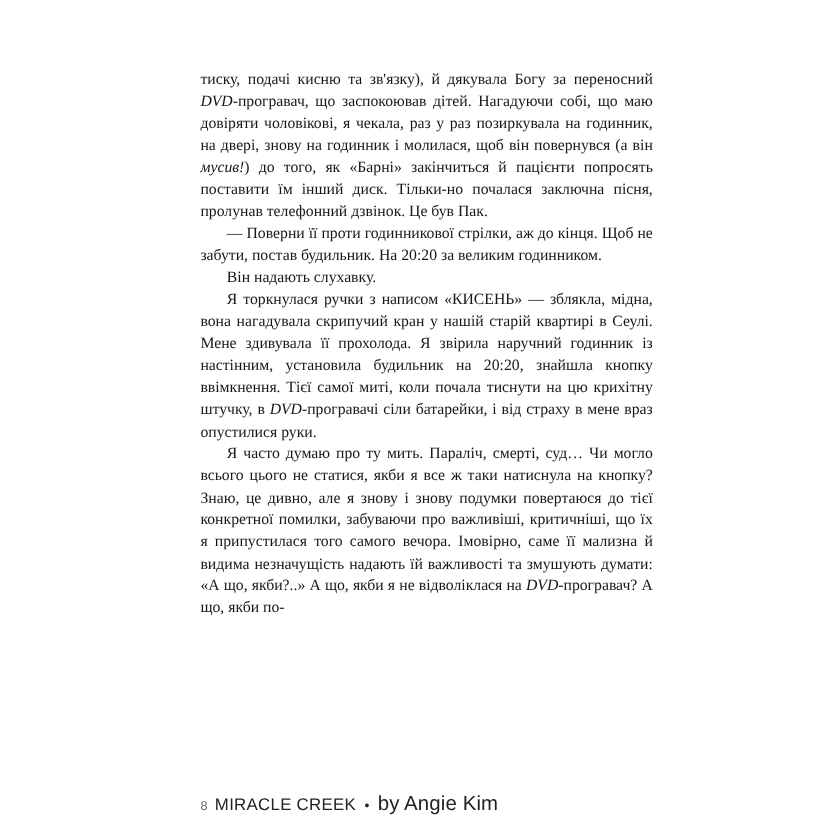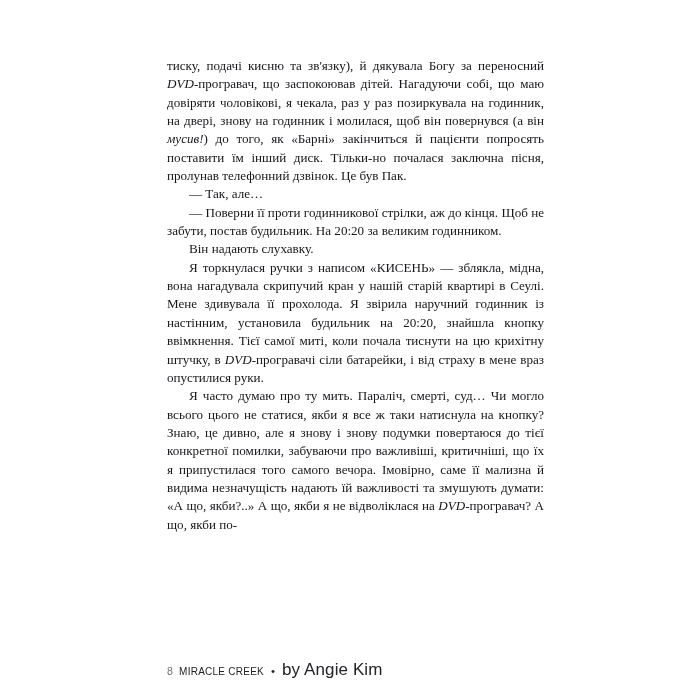--- a/index.html
+++ b/index.html
@@ -57,21 +57,21 @@
     font-family: "Liberation Sans", "DejaVu Sans", sans-serif;
   }
 
   .footer-pageno {
     font-size: 10.5px;
     color: #6e6e73;
     letter-spacing: 0.2px;
   }
 
   .footer-title {
-    font-size: 10px;
+    font-size: 14px;
     color: #232327;
     letter-spacing: 0.25px;
   }
 
   .footer-sep {
     font-size: 11.6px;
     color: #232327;
     padding: 0 1px;
   }
 
@@ -81,21 +81,20 @@
     letter-spacing: 0.1px;
   }
 </style>
 </head>
 <body>
 
 <div class="page">
 
   <div class="text-column">
     <p class="para no-indent"><span>тиску, подачі кисню та зв'язку), й дякувала Богу за переносний </span><i>DVD</i><span>-програвач, що заспокоював дітей. Нагадуючи собі, що маю довіряти чоловікові, я чекала, раз у раз позиркувала на годинник, на двері, знову на годинник і молилася, щоб він повернувся (а він </span><i>мусив!</i><span>) до того, як «Барні» закінчиться й пацієнти попросять поставити їм інший диск. Тільки-но почалася заключна пісня, пролунав телефонний дзвінок. Це був Пак.</span></p>
-    <p class="para"><span>— Так, але…</span></p>
     <p class="para"><span>— Поверни її проти годинникової стрілки, аж до кінця. Щоб не забути, постав будильник. На 20:20 за великим годинником.</span></p>
     <p class="para"><span>Він надають слухавку.</span></p>
     <p class="para"><span>Я торкнулася ручки з написом «КИСЕНЬ» — збляк­ла, мідна, вона нагадувала скрипучий кран у нашій старій квартирі в Сеулі. Мене здивувала її прохолода. Я звірила наручний годинник із настінним, установила будильник на 20:20, знайшла кнопку ввімкнення. Тієї самої миті, коли почала тиснути на цю крихітну штучку, в </span><i>DVD</i><span>-програвачі сіли батарейки, і від страху в мене враз опустилися руки.</span></p>
     <p class="para"><span>Я часто думаю про ту мить. Параліч, смерті, суд… Чи могло всього цього не статися, якби я все ж таки натиснула на кнопку? Знаю, це дивно, але я знову і знову подумки повертаюся до тієї конкретної помилки, забуваючи про важливіші, критичніші, що їх я припустилася того самого вечора. Імовірно, саме її мализна й видима незначущість надають їй важливості та змушують думати: «А що, якби?..» А що, якби я не відволіклася на </span><i>DVD</i><span>-програвач? А що, якби по-</span></p>
   </div>
 
   <div class="footer">
     <span class="footer-pageno">8</span>
     <span class="footer-title">MIRACLE CREEK</span>
     <span class="footer-sep">•</span>

